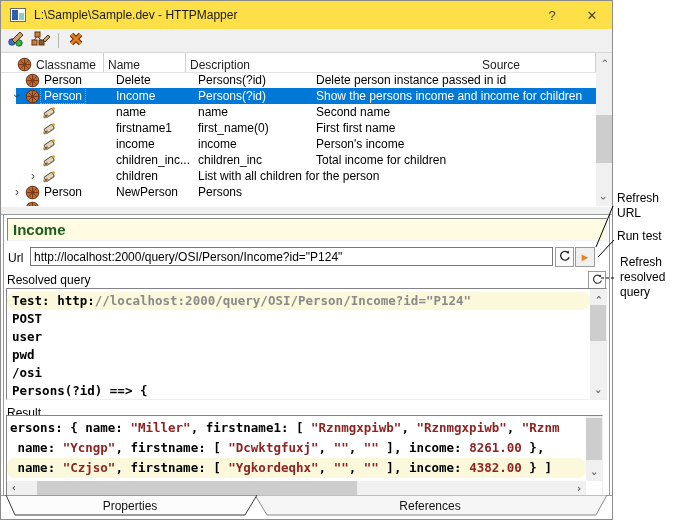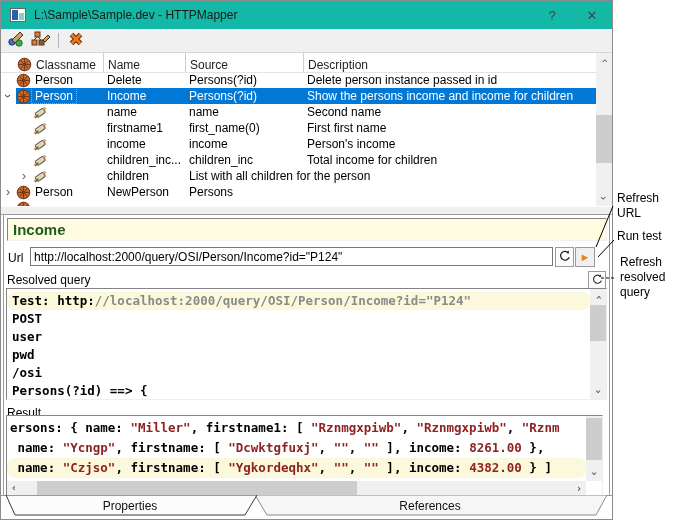--- a/index.html
+++ b/index.html
@@ -1,20 +1,20 @@
 <!DOCTYPE html>
 <html><head>
 <meta charset="utf-8">
 <style>
   html,body{margin:0;padding:0;background:#fff;font-family:"Liberation Sans",sans-serif;}
   .screen{position:relative;width:674px;height:525px;background:#fff;overflow:hidden;}
 
   
   .win{position:absolute;left:0;top:0;width:611px;height:518px;border:1px solid #8c8c8c;background:#fff;}
-  .titlebar{position:absolute;left:0;top:0;right:0;height:28px;background:#14b8a6;display:flex;align-items:center;}
+  .titlebar{position:absolute;left:0;top:0;right:0;height:28px;background:#fde047;display:flex;align-items:center;}
   .app-icon{margin-left:9px;display:flex;}
   .title{margin-left:8px;font-size:12px;color:#1a1a1a;}
   .cap-btns{margin-left:auto;display:flex;height:28px;}
   .cap-btn{width:40px;height:28px;display:flex;align-items:center;justify-content:center;font-size:13px;color:#444;}
 
   .toolbar{position:absolute;left:0;top:28px;right:0;height:23px;background:#f0f0f0;border-bottom:1px solid #d6d6d6;display:flex;align-items:center;padding-left:4px;gap:3px;}
   .tool-btn{width:22px;height:20px;display:flex;align-items:center;justify-content:center;}
   .tool-sep{width:1px;height:15px;background:#b5b5b5;margin:0 3px;}
 
   
@@ -24,21 +24,21 @@
   .h-tree{width:102px;}
   .h-name{width:82px;padding-left:4px;box-sizing:border-box;}
   .h-source{width:118px;padding-left:4px;box-sizing:border-box;}
   .h-desc{flex:1;padding-left:4px;border-right:none;}
   .h-icon{width:16px;margin-left:16px;display:flex;align-items:center;}
   .h-label{padding-left:3px;}
 
   .grid-body{position:absolute;left:0;top:19px;right:16px;bottom:0;overflow:hidden;}
   .row{display:flex;height:16px;align-items:center;font-size:12px;color:#000;white-space:nowrap;}
   .row.selected{background:linear-gradient(to right,#fff 15px,#0078d7 15px);color:#fff;}
-  .tree-cell{width:102px;display:flex;align-items:center;flex:none;overflow:visible;}
+  .tree-cell{width:102px;display:flex;align-items:center;flex:none;overflow:visible;padding-left:9px;}
   .indent{width:16px;flex:none;}
   .expander{width:14px;flex:none;text-align:center;font-size:12px;color:#555;line-height:14px;}
   .expander.down{transform:rotate(90deg);}
   .row.selected .expander{color:#444;}
   .row-icon{width:17px;height:15px;flex:none;display:flex;align-items:center;justify-content:center;}
   .cname{padding:0 3px;}
   .cname.focus{outline:1px dotted #d89a5a;}
   .cell{overflow:hidden;white-space:nowrap;}
   .c-name{width:82px;padding-left:4px;box-sizing:border-box;flex:none;}
   .c-source{width:118px;padding-left:4px;box-sizing:border-box;flex:none;}
@@ -160,22 +160,22 @@
                   <line x1="1.6" y1="7.5" x2="13.4" y2="7.5"></line>
                   <line x1="3.3" y1="3.3" x2="11.7" y2="11.7"></line>
                   <line x1="11.7" y1="3.3" x2="3.3" y2="11.7"></line>
                 </g>
                 <circle cx="7.5" cy="7.5" r="2" fill="#7a3a16"></circle>
               </svg>
             </span>
           <span class="h-label">Classname</span>
         </div>
         <div class="hcell h-name">Name</div>
+        <div class="hcell h-desc">Description</div>
         <div class="hcell h-source">Source</div>
-        <div class="hcell h-desc">Description</div>
       </div>
       <div class="grid-body">
           <div class="row">
             <div class="tree-cell cell">
               <span class="expander"></span>
               <span class="row-icon">
                 <svg width="15" height="15" viewBox="0 0 15 15">
                   <circle cx="7.5" cy="7.5" r="6.3" fill="#c06a32" stroke="#6b3012"></circle>
                   <g stroke="#7a3a16" stroke-width="1">
                     <line x1="7.5" y1="1.6" x2="7.5" y2="13.4"></line>

